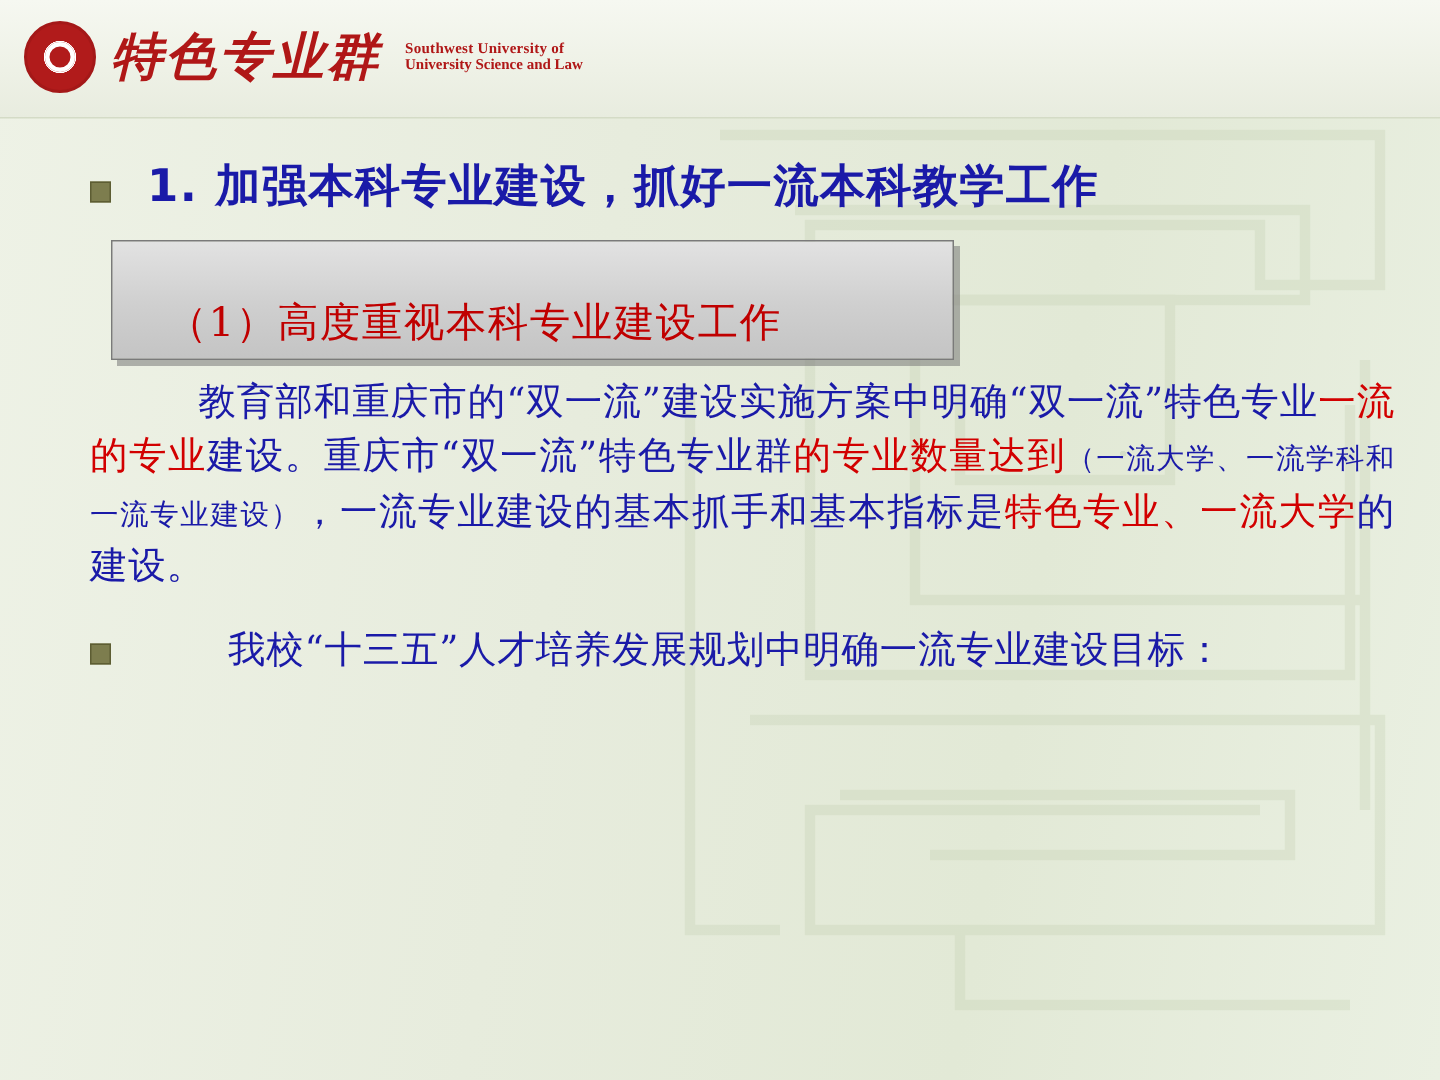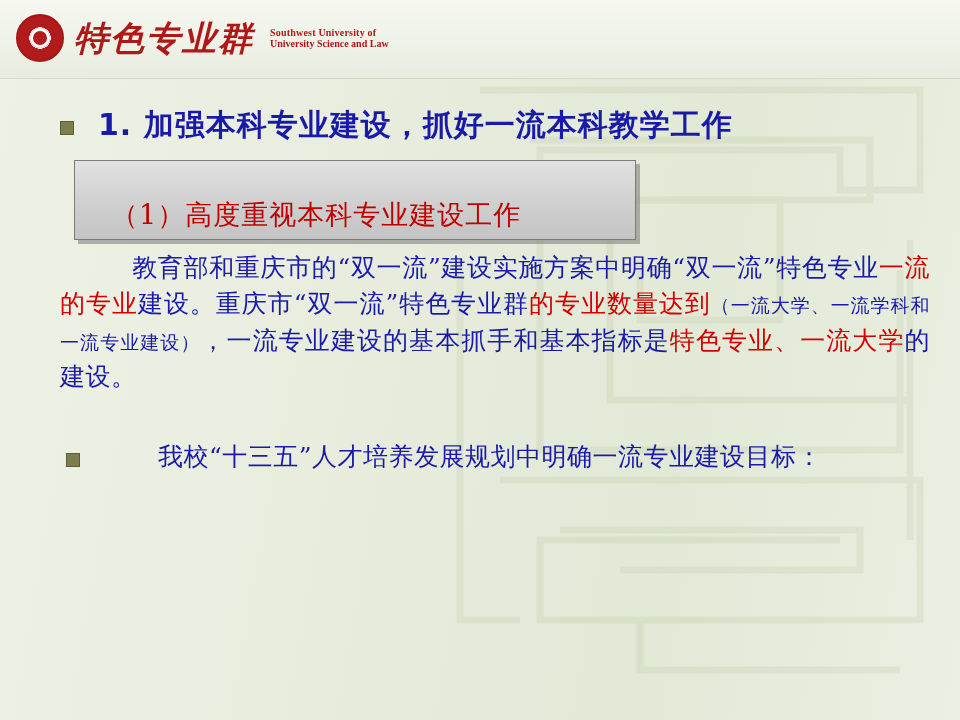--- a/index.html
+++ b/index.html
@@ -151,26 +151,25 @@
     box-sizing: border-box;
   }
   .para .indent { display: inline-block; width: 72px; }
   .red { color: #d20000; }
   .small-note {
     font-size: 19px;
     color: #1a1aa8;
   }
 
   .bullet2 {
-    margin-top: 44px;
+    margin-top: 20px;
     display: flex;
     align-items: flex-start;
     gap: 14px;
     padding-left: 30px;
-    justify-content: center;
   }
   .bullet2 .sq-bullet { margin-top: 14px; }
   .para2 {
     font-family: "DejaVu Serif", serif;
     font-size: 25px;
     line-height: 1.45;
     color: #1a1aa8;
     letter-spacing: .5px;
     width: 830px;
   }

